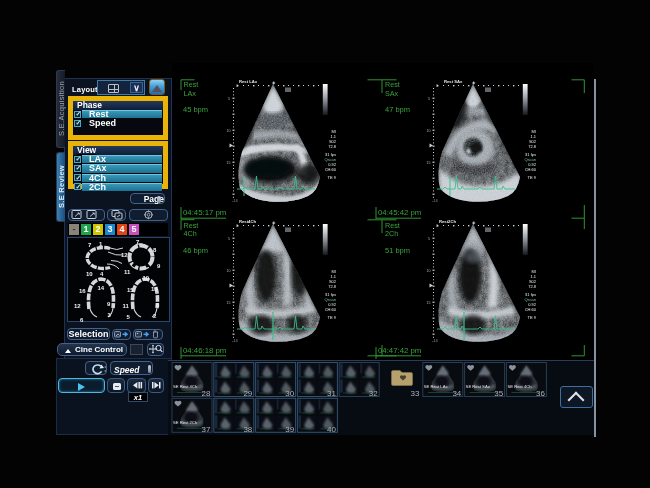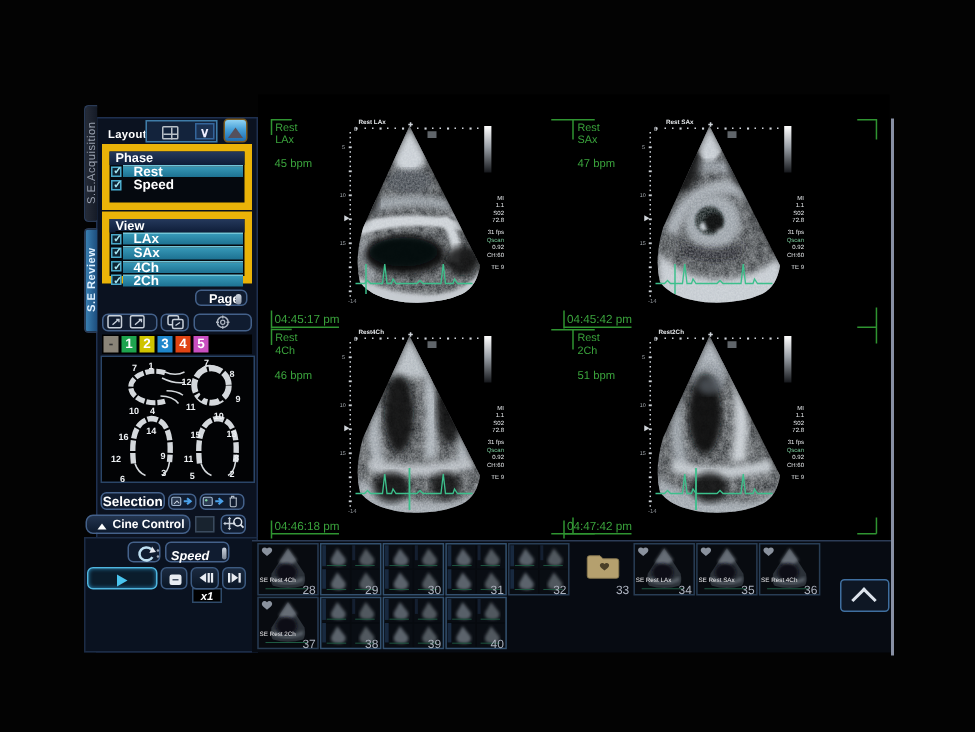--- a/index.html
+++ b/index.html
@@ -31,21 +31,21 @@
   .gbox{left:68px;width:100px;background:#05090f;border:5px solid #eab308;}
   .ghead{height:8.5px;background:linear-gradient(180deg,#25395c,#0e1d38);color:#fff;font-weight:bold;font-size:8.5px;line-height:8.5px;padding-left:4px;}
   .row{position:relative;height:9.3px;}
   .row .cb{position:absolute;left:1px;top:1px;width:7px;height:7px;background:#0e2433;border:1px solid #49a8c8;}
   .row .cb:before{content:"\2713";position:absolute;left:0.5px;top:-1.5px;color:#a8e8f4;font-size:7px;font-weight:bold;}
   .row .bar{position:absolute;left:9px;top:0.5px;right:1px;bottom:0.5px;background:linear-gradient(180deg,#3799b8,#1d7191);border-top:1px solid #72c5d8;}
   .row .t{position:absolute;left:16px;top:-0.5px;color:#fff;font-weight:bold;font-size:9px;}
   #phaseBox{top:96px;height:44px;}
   #viewBox{top:141px;height:48px;text-decoration:underline;}
 
-  #pageBtn{left:130px;top:193px;width:35px;height:11px;border-radius:4px;background:#101c30;border:1px solid #44618a;color:#fff;font-weight:bold;font-size:8.5px;line-height:10px;text-align:center;padding-left:4px;}
+  #pageBtn{left:130px;top:193px;width:35px;height:11px;border-radius:4px;background:#101c30;border:1px solid #44618a;color:#fff;font-weight:bold;font-size:8.5px;line-height:10px;text-align:right;padding-left:4px;}
   #pageBtn .spin{position:absolute;right:3px;top:1.5px;width:4.5px;height:7px;background:linear-gradient(180deg,#cfd6e0,#8a94a4);border-radius:2px;}
 
   .sbtn{background:#101c30;border:1px solid #44618a;border-radius:4px;}
   .sbtn svg,.pbtn svg{display:block;margin:0 auto;}
   #b1{left:68px;top:209px;width:37px;height:12px;}
   #b2{left:107px;top:209px;width:19px;height:12px;}
   #b3{left:129px;top:209px;width:39px;height:12px;}
 
   .num{position:absolute;top:224px;width:10px;height:11px;color:#fff;font-weight:bold;font-size:9px;text-align:center;line-height:11px;}
   #numsBg{left:68px;top:223px;width:100px;height:13px;background:#000;}

